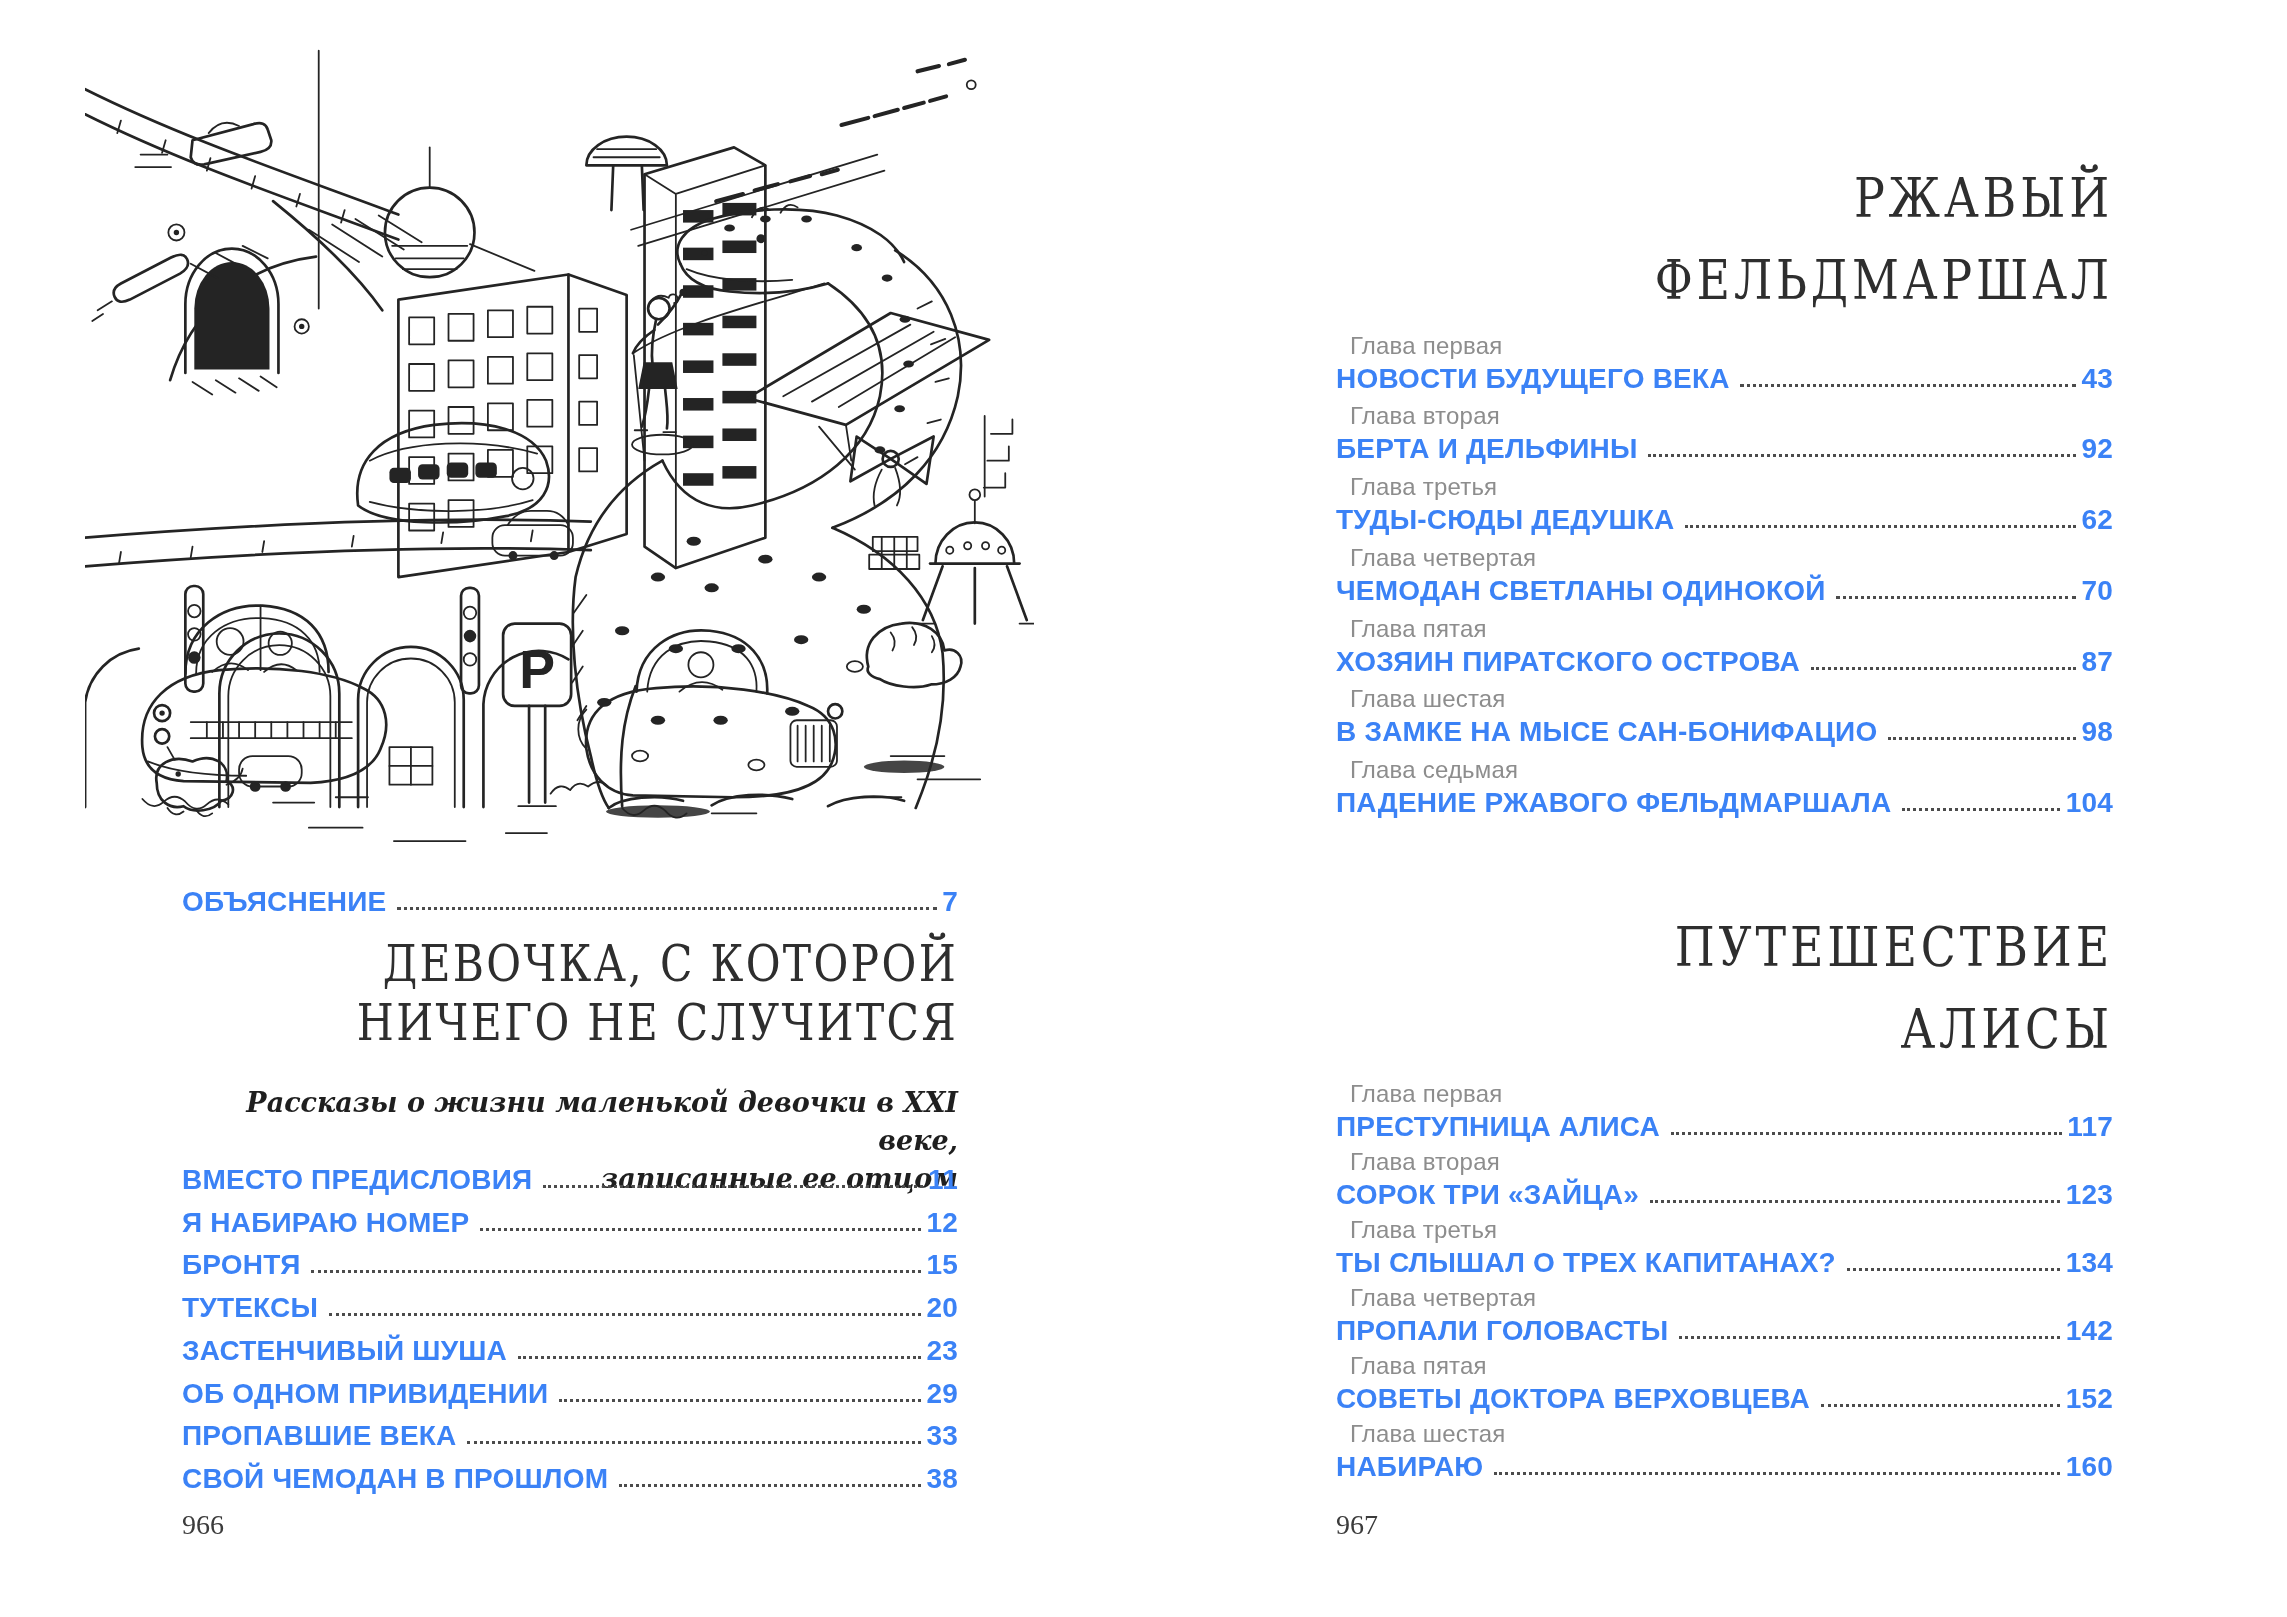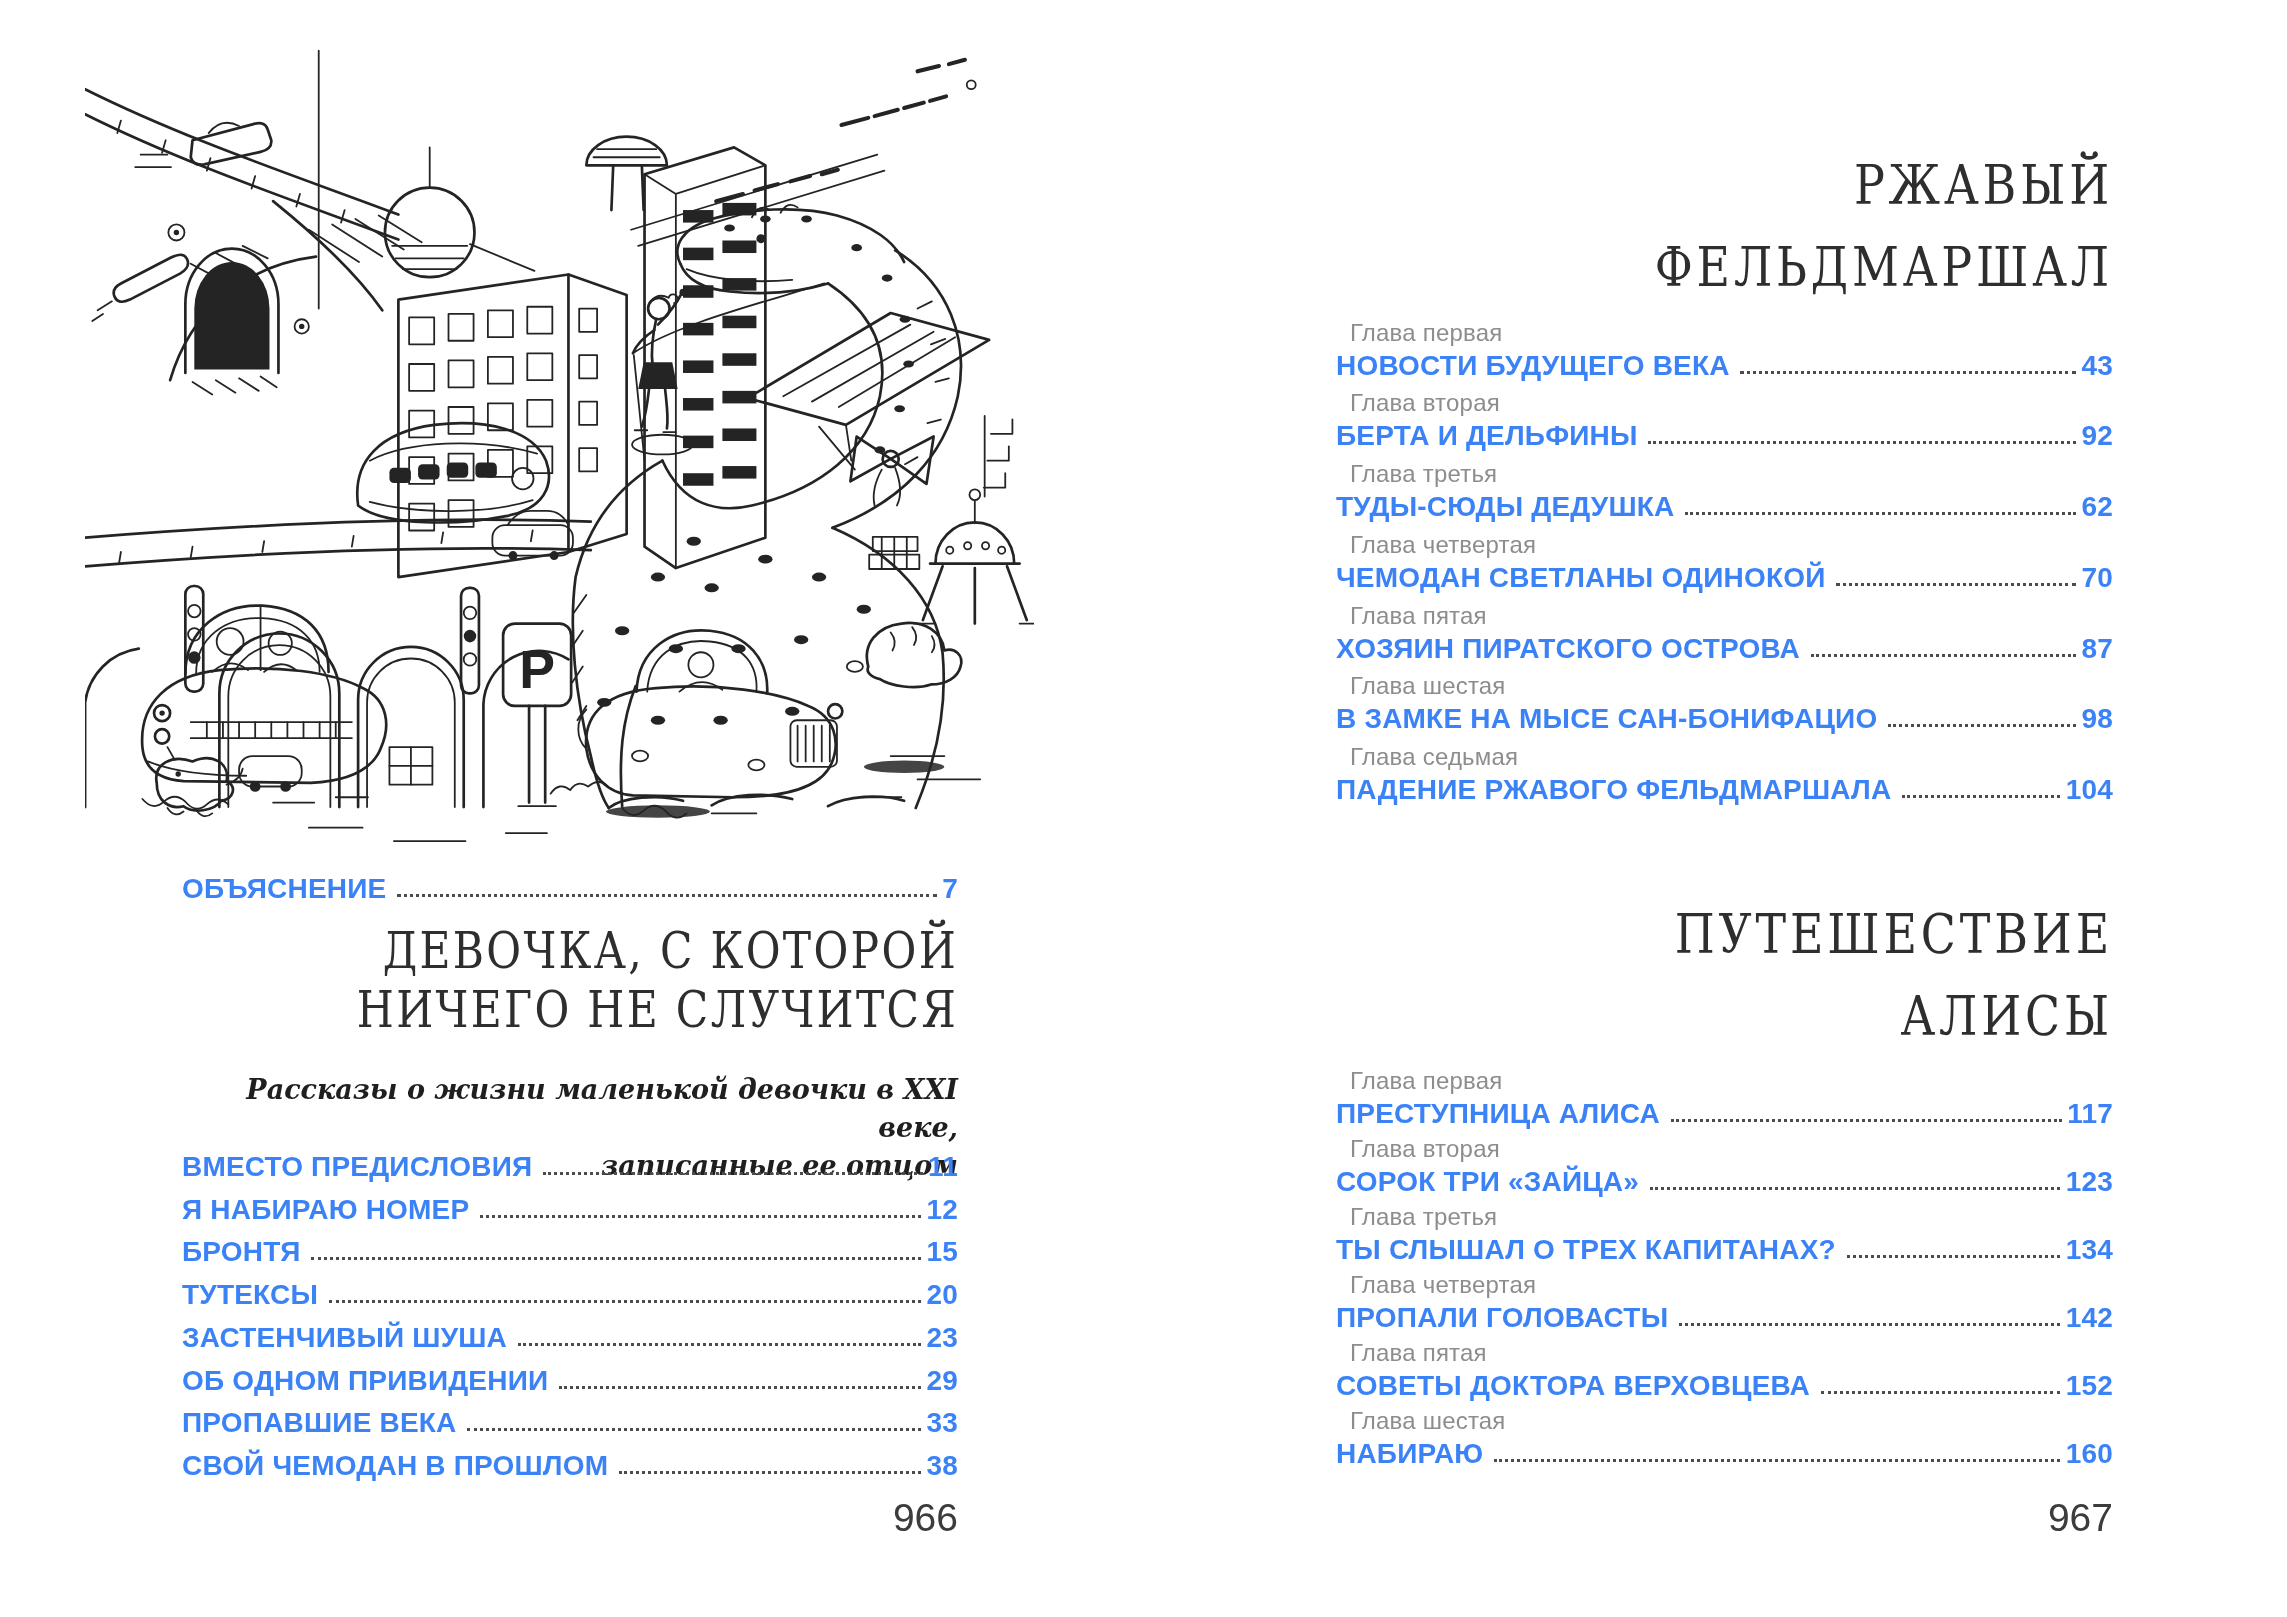--- a/index.html
+++ b/index.html
@@ -1,40 +1,40 @@
 <!DOCTYPE html>
 <html style="font-size:14.3px"><head>
 <meta charset="utf-8">
 <style>
   html,body{margin:0;padding:0;background:#ffffff;}
   #screen{position:relative;width:2287px;height:1617px;background:#ffffff;overflow:hidden;
           font-family:"Liberation Sans",sans-serif;color:#1b1b1b;}
-  .col{position:absolute;top:0;height:1376px;}
+  .col{position:absolute;top:13px;height:1376px;}
   #col-left{left:182px;width:776px;}
   #col-right{left:1336px;width:777px;}
   .row{position:absolute;left:0;right:0;}
   
   .toc-line{display:flex;align-items:flex-end;font-weight:bold;font-size:28px;line-height:32px;
             letter-spacing:0.2px;color:#3b82f6;white-space:nowrap;}
   .leader{flex:1 1 auto;height:0;border-bottom:3.6px dotted #4c4c4c;margin:0 5.4px 8px 10.7px;min-width:36px;}
   .toc-page{white-space:nowrap;}
   
   .chapter-entry .chapter-label{font-size:24px;line-height:26px;font-weight:400;color:#8d8d8d;
             letter-spacing:0.2px;margin-left:14px;}
   .chapter-entry .toc-line{position:relative;margin-top:3.6px;}
   
   .deco-title{position:absolute;left:0;right:0;text-align:right;
               font-family:"DejaVu Serif",serif;color:#2e2e2e;}
   .deco-line{white-space:nowrap;transform-origin:100% 50%;}
   .deco-big .deco-line{font-size:54px;line-height:82px;letter-spacing:4.5px;transform:scaleX(0.85);}
   .deco-left .deco-line{font-size:50px;line-height:59px;letter-spacing:2.7px;transform:scaleX(0.85);}
   .subtitle{position:absolute;left:0;right:0;text-align:right;font-family:"DejaVu Serif",serif;
             font-style:italic;font-weight:bold;font-size:27px;line-height:38px;color:#1f1f1f;}
-  .folio{position:absolute;left:0;right:0;text-align:right;font-family:Liberation Sans, sans-serif;
-         font-size:39px;color:#3c3c3c;}
+  .folio{position:absolute;left:0;right:0;text-align:left;font-family:Liberation Serif, serif;
+         font-size:28px;color:#3c3c3c;}
   
   #illustration{position:absolute;left:85px;top:40px;width:949px;height:819px;}
   .ln{fill:none;stroke:#242424;stroke-width:3;stroke-linecap:round;stroke-linejoin:round;}
   .l2{fill:none;stroke:#242424;stroke-width:2;stroke-linecap:round;stroke-linejoin:round;}
   .l4{fill:none;stroke:#242424;stroke-width:4.5;stroke-linecap:round;}
   .fl{fill:#242424;stroke:none;}
   .sign-letter{font-family:"Liberation Sans",sans-serif;font-weight:bold;font-size:60px;fill:#242424;}
 </style>
 </head>
 <body>

